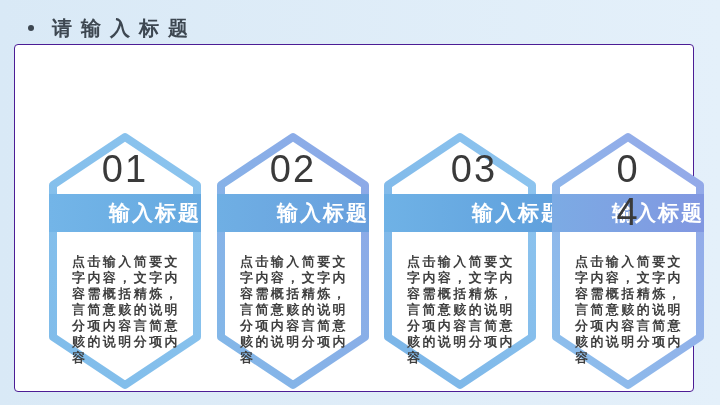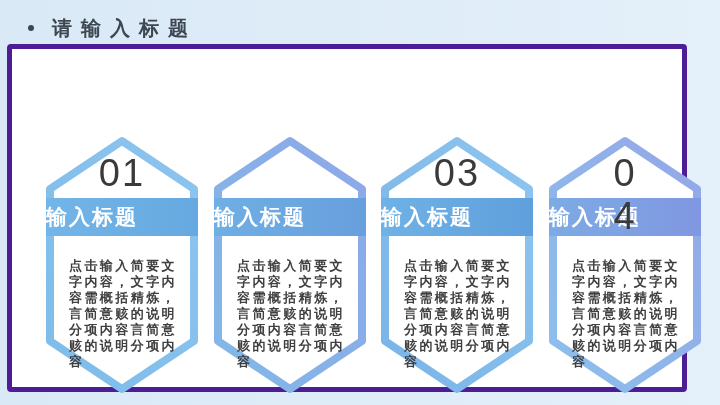--- a/index.html
+++ b/index.html
@@ -8,31 +8,31 @@
     font-family:"Liberation Sans","DejaVu Sans",sans-serif;
     background:linear-gradient(90deg,var(--bg-left,#d9e9f6),var(--bg-right,#e4f0fa));
   }
   .header{position:absolute;left:28px;top:12px;height:32px;display:flex;align-items:center;}
   .bullet{width:6px;height:6px;border-radius:50%;background:var(--title-color,#3d4751);margin-right:18px;}
   .page-title{
     font-size:20px;font-weight:bold;color:var(--title-color,#3d4751);
     letter-spacing:9px;line-height:32px;
   }
   .slide{
-    position:absolute;left:7px;top:44px;width:680px;height:348px;
-    background:#ffffff;border:5px solid #4c1d95;border-radius:4px;box-sizing:border-box;
+    position:absolute;left:14px;top:44px;width:680px;height:348px;
+    background:#ffffff;border:1px solid #4c1d95;border-radius:4px;box-sizing:border-box;
   }
   .card{position:absolute;top:87px;width:152px;height:258px;}
-  .card-1{left:34px;} .card-2{left:202px;} .card-3{left:369px;} .card-4{left:537px;}
+  .card-1{left:34px;} .card-2{left:202px;} .card-3{left:369px;padding-left:28px;} .card-4{left:537px;}
   .hex-svg{position:absolute;left:0;top:0;width:152px;height:258px;}
   .hex-outline{fill:#ffffff;stroke-width:8;stroke-linejoin:round;stroke-linecap:round;}
   .banner{
     position:absolute;left:0;right:0;top:62px;height:38px;z-index:1;
     background:linear-gradient(90deg,var(--b1,#73b5e8),var(--b2,#66a9e0));
-    display:flex;align-items:center;justify-content:flex-start;
+    display:flex;align-items:center;justify-content:flex-end;
   }
   .banner-label{
     color:#ffffff;font-size:21px;font-weight:bold;letter-spacing:2px;white-space:nowrap;
   }
   .card-number{
     position:absolute;left:0;right:0;top:16px;z-index:2;
     text-align:center;font-size:38px;line-height:43px;font-weight:400;
     color:#3a3a3a;white-space:pre-line;letter-spacing:2px;
   }
   .card-body{
@@ -71,20 +71,21 @@
   <div class="card card-2" style="--h1: #82b8e8; --h2: #8ea8e7; --b1: #6fafe4; --b2: #689fdd;">
     <svg class="hex-svg" viewBox="0 0 152 258">
       <defs>
         <linearGradient id="hexgrad1" x1="0" y1="1" x2="1" y2="0">
           <stop offset="0" style="stop-color:var(--h1)"></stop>
           <stop offset="1" style="stop-color:var(--h2)"></stop>
         </linearGradient>
       </defs>
       <polygon class="hex-outline" stroke="url(#hexgrad1)" points="76,5 148,53 148,205 76,253 4,205 4,53"></polygon>
     </svg>
+    <div class="card-number">02</div>
     <div class="banner">
       <span class="banner-label">输入标题</span>
     </div>
     <div class="card-body">点击输入简要文字内容，文字内容需概括精炼，言简意赅的说明分项内容言简意赅的说明分项内容</div>
   </div>
 
   <div class="card card-3" style="--h1: #7ab4e7; --h2: #8ec5ef; --b1: #6fb2e6; --b2: #5f9fdc;">
     <svg class="hex-svg" viewBox="0 0 152 258">
       <defs>
         <linearGradient id="hexgrad2" x1="0" y1="1" x2="1" y2="0">

